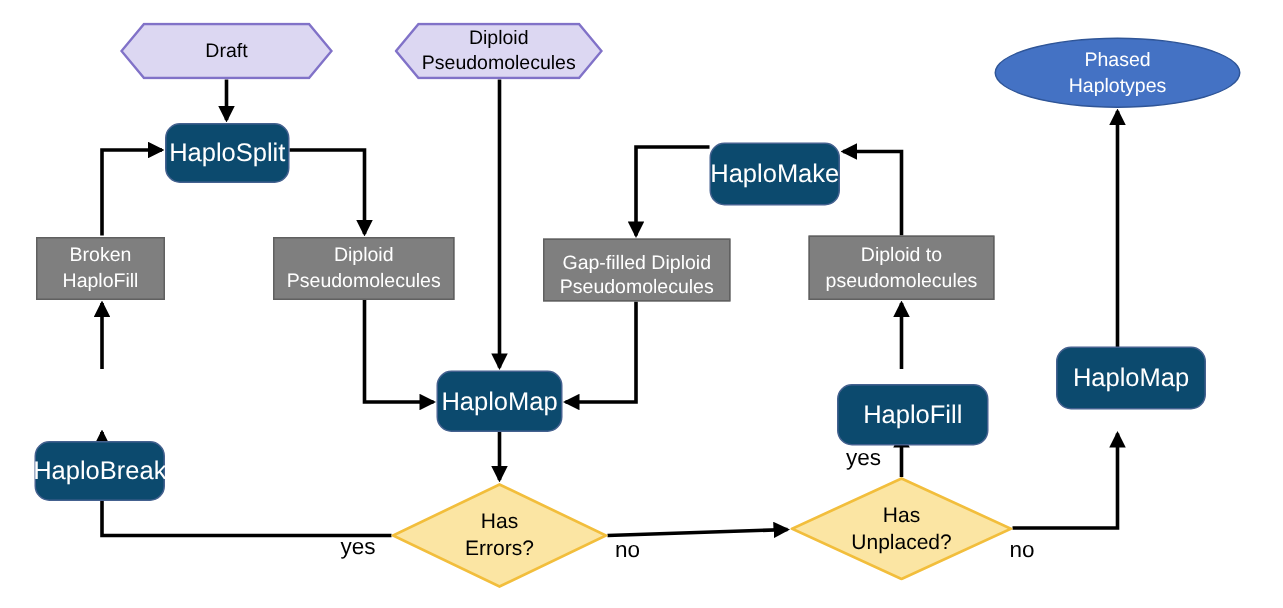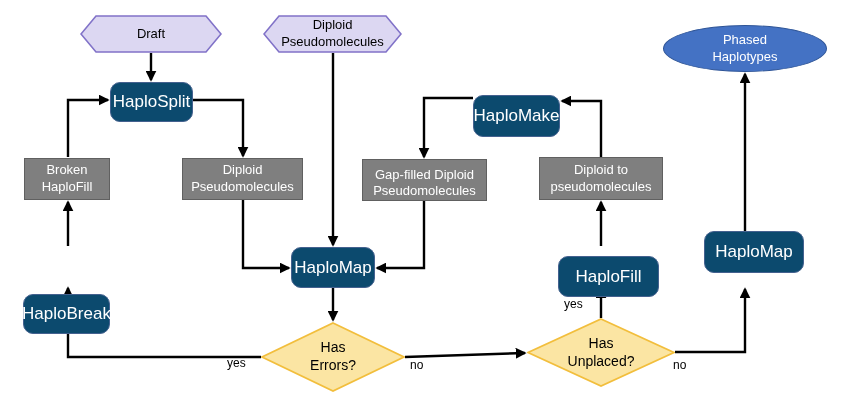--- a/index.html
+++ b/index.html
@@ -28,21 +28,21 @@
   }
   .terminal{
     background:#4472C4;border:1.6px solid #2F5597;border-radius:50%;
     color:#ffffff;font-size:13px;
   }
   .shape-node{background:transparent;border:none;color:#000000;}
   .shape-node > svg{position:absolute;left:0;top:0;width:100%;height:100%;}
   .shape-label{position:relative;z-index:2;font-size:13px;line-height:1.28;}
   .decision .shape-label{font-size:14px;}
   .edge-label{
-    position:absolute;color:#000000;font-size:12px;line-height:1;
+    position:absolute;color:#000000;font-size:15px;line-height:1;
     white-space:nowrap;
   }
 </style>
 </head>
 <body>
 
 <div id="stage">
 
   <svg id="edges" viewBox="0 0 855 405" xmlns="http://www.w3.org/2000/svg">
     <defs>

